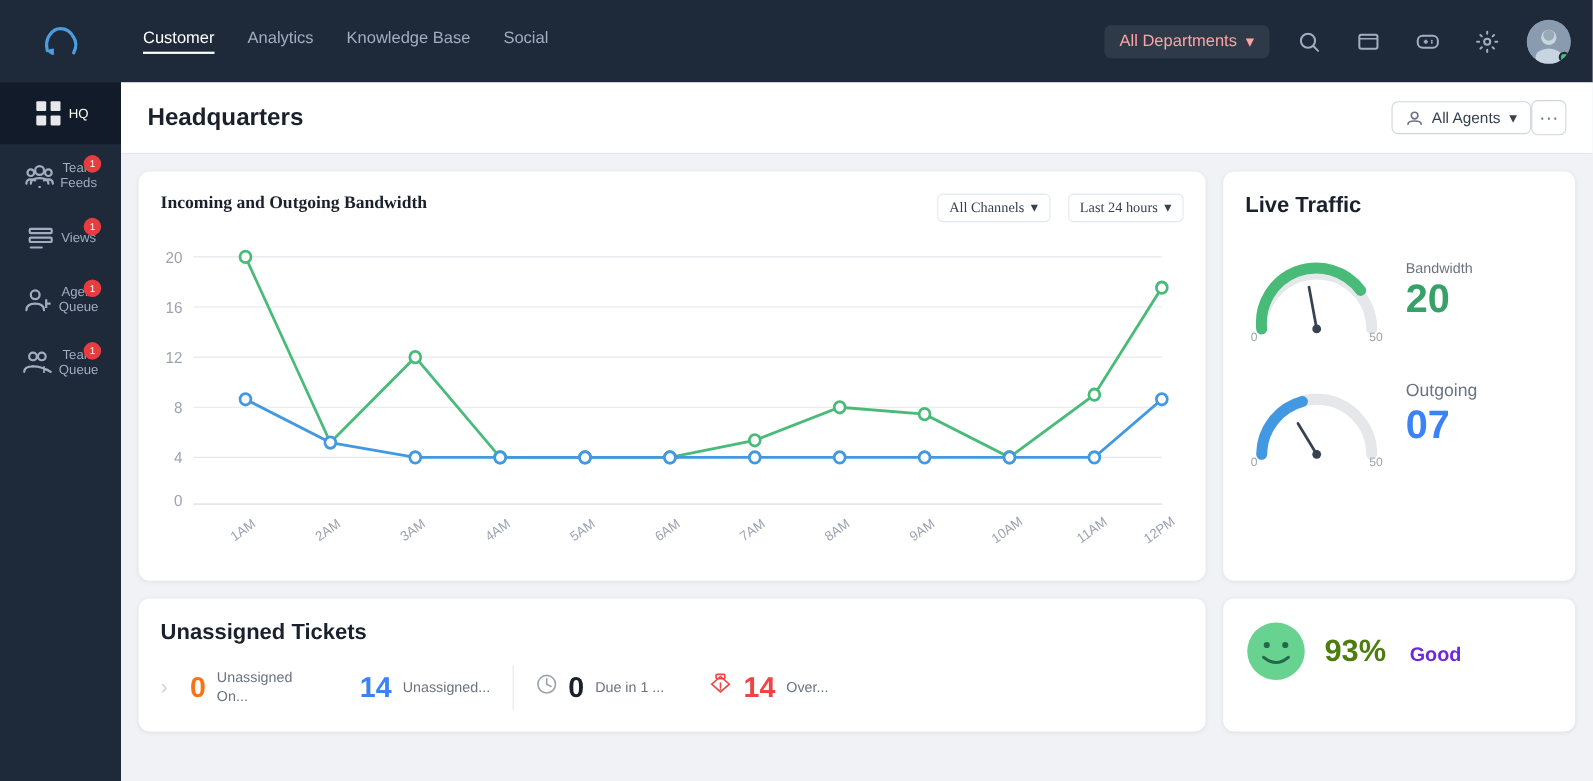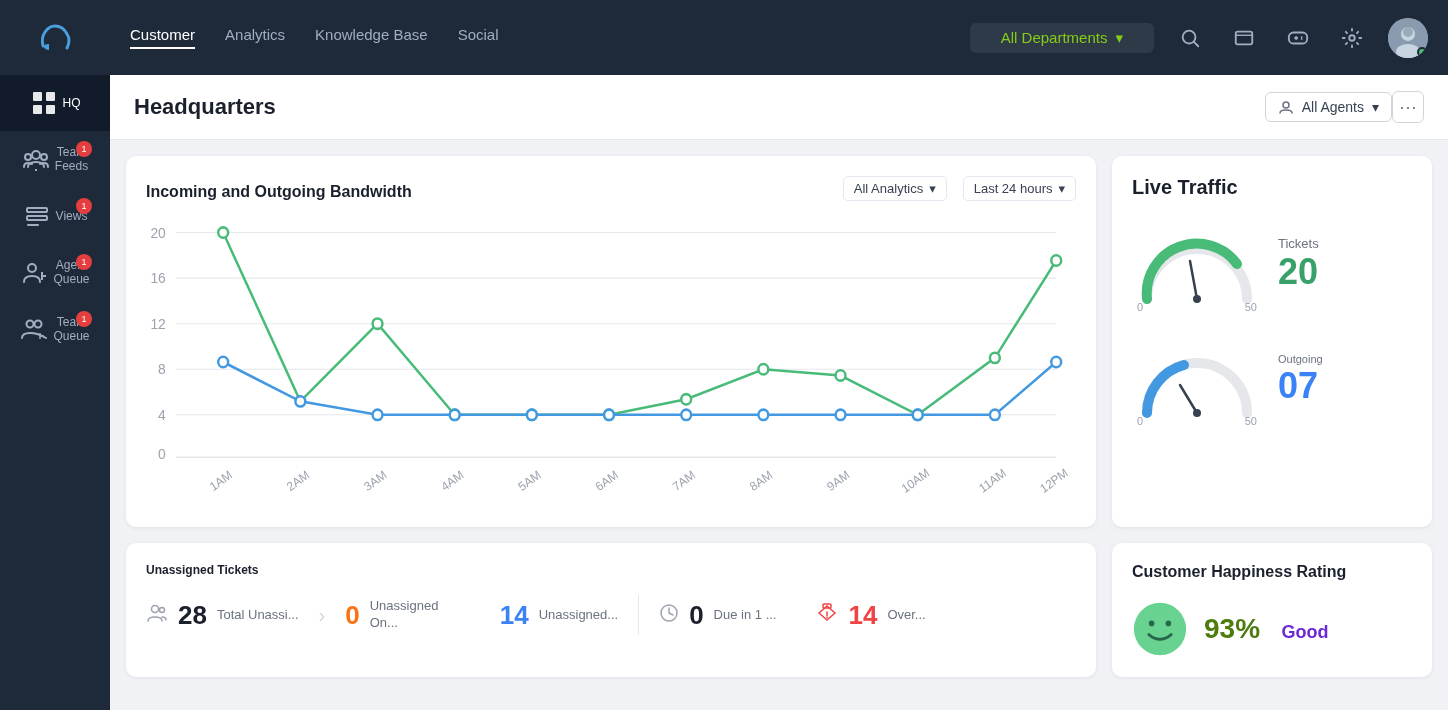--- a/index.html
+++ b/index.html
@@ -85,25 +85,25 @@
     .topnav-tab.active { color: #fff; border-bottom: 2px solid #fff; }
     .topnav-right {
       display: flex;
       align-items: center;
       gap: 18px;
     }
     .dept-selector {
       display: flex;
       align-items: center;
       gap: 8px;
-      color: #84cc16;
+      color: #fca5a5;
       font-size: 15px;
       cursor: pointer;
       background: rgba(255,255,255,0.08);
-      padding: 6px 31px;
+      padding: 6px 14px;
       border-radius: 6px;
     }
     .icon-btn {
       color: #a0aec0;
       cursor: pointer;
       width: 36px;
       height: 36px;
       display: flex;
       align-items: center;
       justify-content: center;
@@ -190,23 +190,24 @@
       background: #fff;
       border-radius: 10px;
       padding: 20px;
       box-shadow: 0 1px 4px rgba(0,0,0,0.07);
     }
 
     
     .bandwidth-card { grid-column: 1; grid-row: 1; }
     .bandwidth-header {
       display: flex;
-      align-items: flex-end;
+      align-items: flex-start;
       justify-content: space-between;
       margin-bottom: 16px;
+      font-family: Liberation Serif, serif;
     }
     .bandwidth-title { font-size: 16px; font-weight: 600; color: #1a202c; }
     .bandwidth-filters { display: flex; gap: 16px; align-items: center; }
     .filter-btn {
       display: flex;
       align-items: center;
       gap: 6px;
       font-size: 13px;
       color: #374151;
       cursor: pointer;
@@ -217,21 +218,21 @@
     .chart-area { position: relative; height: 290px; }
     .chart-svg { width: 100%; height: 100%; }
 
     
     .live-traffic-card { grid-column: 2; grid-row: 1; }
     .live-traffic-title { font-size: 20px; font-weight: 600; color: #1a202c; margin-bottom: 20px; }
     .gauge-section { display: flex; flex-direction: column; gap: 20px; }
 
     
     .unassigned-card { grid-column: 1; grid-row: 2; }
-    .unassigned-title { font-size: 12px; font-weight: 600; color: #1a202c; margin-bottom: 18px; }
+    .unassigned-title { font-size: 20px; font-weight: 600; color: #1a202c; margin-bottom: 18px; }
     .ticket-stats { display: flex; align-items: center; gap: 0; }
     .stat-item { display: flex; align-items: center; gap: 10px; padding: 0 20px; }
     .stat-item:first-child { padding-left: 0; }
     .stat-divider { width: 1px; height: 40px; background: #e2e8f0; }
     .stat-icon { color: #9ca3af; font-size: 20px; }
     .stat-count { font-size: 26px; font-weight: 700; color: #1a202c; }
     .stat-count.orange { color: #f97316; }
     .stat-count.blue { color: #3b82f6; }
     .stat-count.red { color: #ef4444; }
     .stat-label { font-size: 13px; color: #6b7280; max-width: 90px; line-height: 1.3; }
@@ -395,21 +396,21 @@
       </div>
     </div>
 
     <div class="dashboard-grid">
 
       <div class="card bandwidth-card">
         <div class="bandwidth-header">
           <span class="bandwidth-title">Incoming and Outgoing Bandwidth</span>
           <div class="bandwidth-filters">
             <div class="filter-btn">
-              <span>All Analytics</span>
+              <span>All Channels</span>
               <span>▾</span>
             </div>
             <div class="filter-btn">
               <span>Last 24 hours</span>
               <span>▾</span>
             </div>
           </div>
         </div>
         <div class="chart-area">
           <svg class="chart-svg" viewBox="0 0 940 280" preserveAspectRatio="none" xmlns="http://www.w3.org/2000/svg">
@@ -487,21 +488,21 @@
 
                 <line x1="65" y1="80" x2="58" y2="42" stroke="#374151" stroke-width="2.5" stroke-linecap="round"></line>
                 <circle cx="65" cy="80" r="4" fill="#374151"></circle>
               </svg>
               <div style="display:flex;justify-content:space-between;width:120px;font-size:11px;color:#9ca3af;margin-top:-8px;">
                 <span>0</span>
                 <span>50</span>
               </div>
             </div>
             <div style="padding-bottom:20px;">
-              <div style="font-size:13px;color:#6b7280;">Tickets</div>
+              <div style="font-size:13px;color:#6b7280;">Bandwidth</div>
               <div style="font-size:36px;font-weight:700;color:#38a169;">20</div>
             </div>
           </div>
 
           <div style="display:flex;align-items:flex-end;gap:16px;">
             <div style="display:flex;flex-direction:column;align-items:center;">
               <svg width="130" height="90" viewBox="0 0 130 90">
 
                 <path d="M 15 80 A 50 50 0 0 1 115 80" fill="none" stroke="#e5e7eb" stroke-width="10" stroke-linecap="round"></path>
 
@@ -509,44 +510,32 @@
 
                 <line x1="65" y1="80" x2="48" y2="52" stroke="#374151" stroke-width="2.5" stroke-linecap="round"></line>
                 <circle cx="65" cy="80" r="4" fill="#374151"></circle>
               </svg>
               <div style="display:flex;justify-content:space-between;width:120px;font-size:11px;color:#9ca3af;margin-top:-8px;">
                 <span>0</span>
                 <span>50</span>
               </div>
             </div>
             <div style="padding-bottom:20px;">
-              <div style="font-size:11px;color:#6b7280;">Outgoing</div>
+              <div style="font-size:16px;color:#6b7280;">Outgoing</div>
               <div style="font-size:36px;font-weight:700;color:#3b82f6;">07</div>
             </div>
           </div>
 
         </div>
       </div>
 
       <div class="card unassigned-card">
         <div class="unassigned-title">Unassigned Tickets</div>
         <div class="ticket-stats">
 
-          <div class="stat-item">
-            <span class="stat-icon">
-              <svg width="22" height="22" fill="none" viewBox="0 0 22 22">
-                  <circle cx="9" cy="7" r="3.5" stroke="#9ca3af" stroke-width="1.5"></circle>
-                  <circle cx="16" cy="8" r="2.5" stroke="#9ca3af" stroke-width="1.5"></circle>
-                  <path d="M2 19 Q2 15 9 15 Q16 15 16 19" stroke="#9ca3af" stroke-width="1.5" fill="none" stroke-linecap="round"></path>
-                  <path d="M16 15 Q20 15 20 18" stroke="#9ca3af" stroke-width="1.5" fill="none" stroke-linecap="round"></path>
-                </svg>
-            </span>
-            <span class="stat-count">28</span>
-            <span class="stat-label">Total Unassi...</span>
-          </div>
 
           <span class="stat-arrow">›</span>
 
           <div class="stat-item">
             <span class="stat-count orange">0</span>
             <span class="stat-label">Unassigned On...</span>
           </div>
 
           <div class="stat-item">
             <span class="stat-count blue">14</span>
@@ -576,21 +565,20 @@
                 </svg>
             </span>
             <span class="stat-count red">14</span>
             <span class="stat-label">Over...</span>
           </div>
 
         </div>
       </div>
 
       <div class="card happiness-card">
-        <div class="happiness-title">Customer Happiness Rating</div>
         <div class="happiness-content">
           <svg class="smiley" width="60" height="60" viewBox="0 0 60 60">
             <circle cx="30" cy="30" r="28" fill="#68d391"></circle>
             <circle cx="21" cy="24" r="3" fill="#276749"></circle>
             <circle cx="39" cy="24" r="3" fill="#276749"></circle>
             <path d="M18 36 Q30 46 42 36" stroke="#276749" stroke-width="3" fill="none" stroke-linecap="round"></path>
           </svg>
           <div>
             <span class="happiness-percent">93%</span>
             <span class="happiness-good">Good</span>

